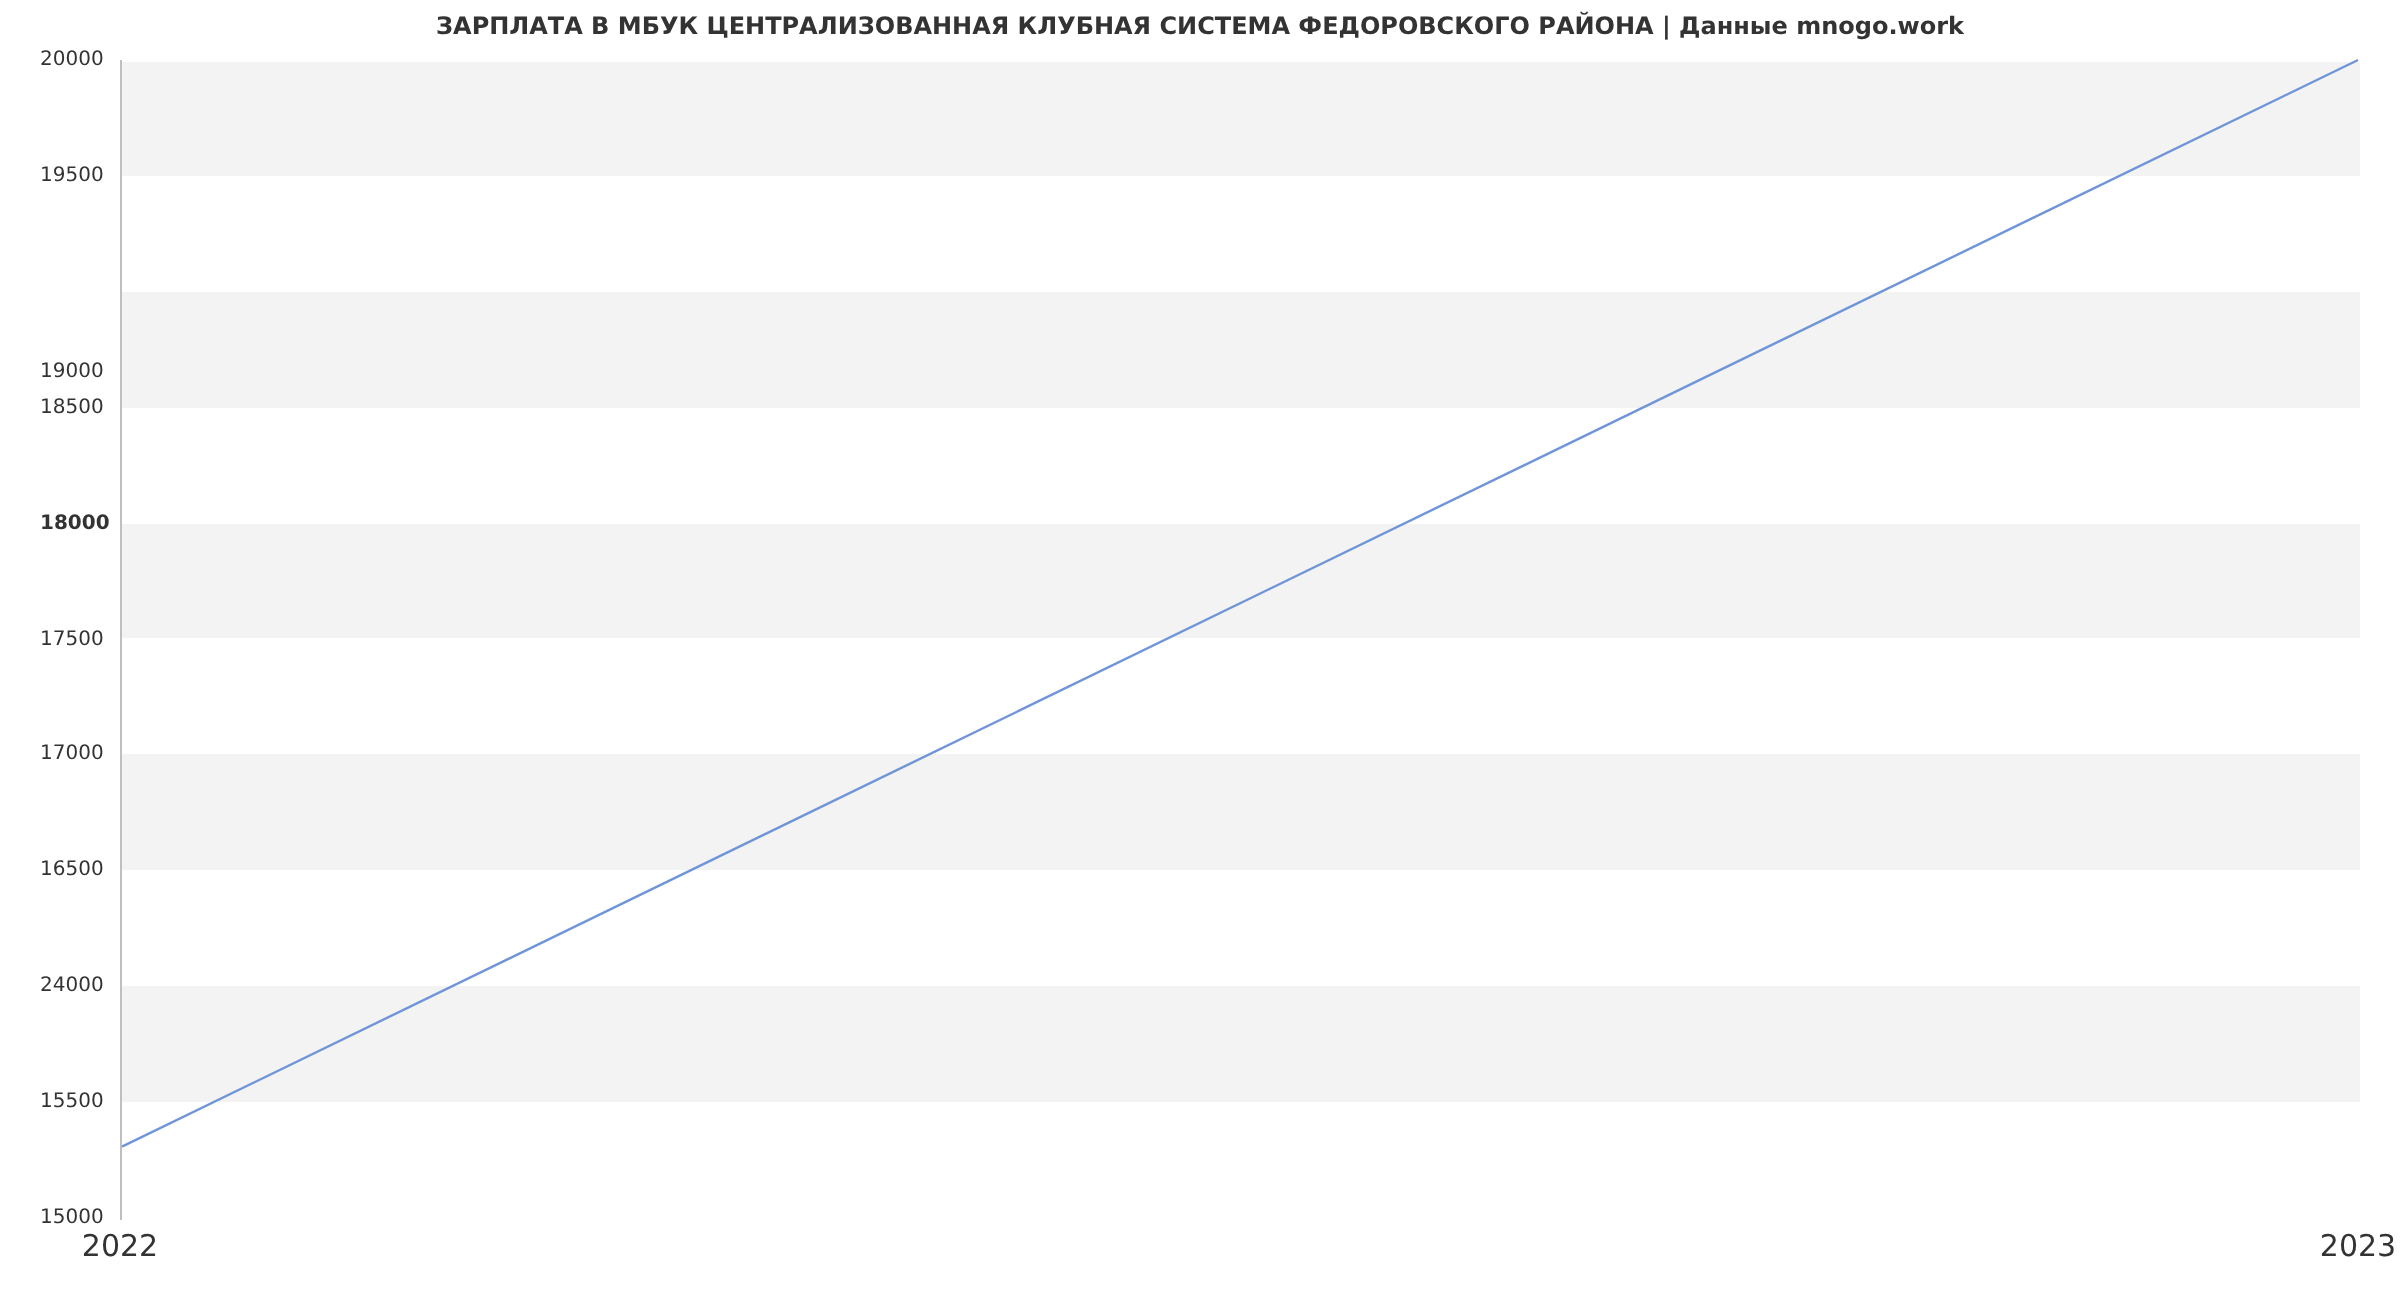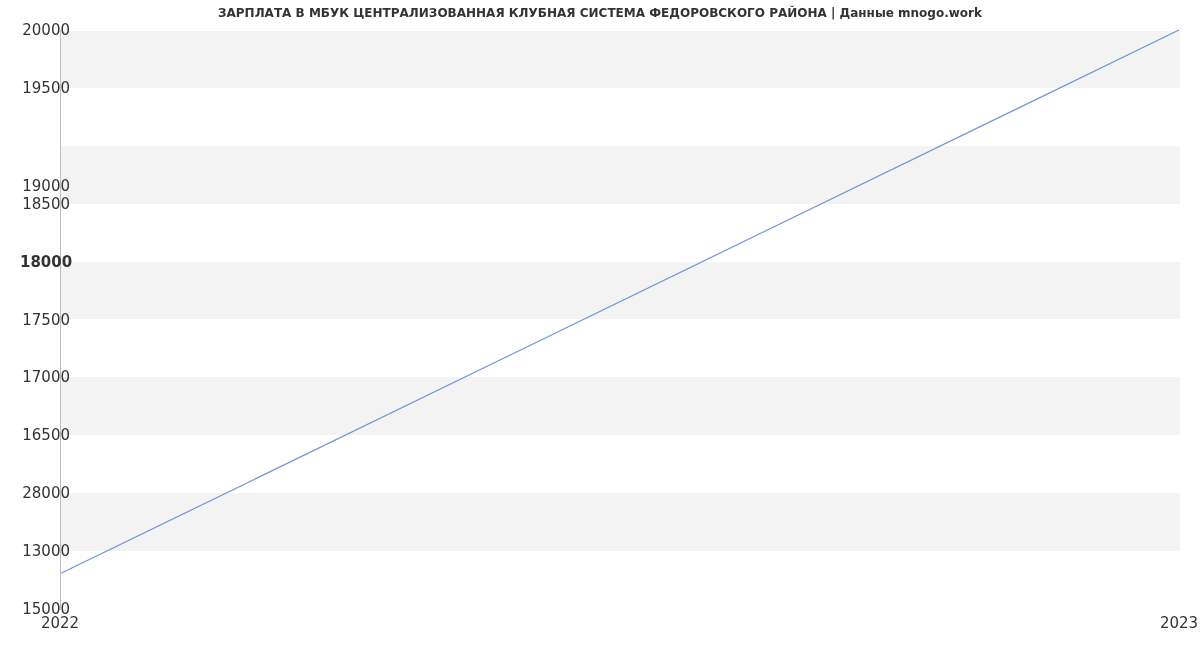--- a/index.html
+++ b/index.html
@@ -44,24 +44,24 @@
   .gridline {
     position: absolute;
     left: 0;
     width: 100%;
     height: 1px;
     background: #ffffff;
   }
   .ytick {
     position: absolute;
     right: 1130px; 
-    font-size: 15px;
+    font-size: 10px;
     color: #333;
     transform: translateY(-50%);
-    text-align: right;
+    text-align: left;
     width: 50px;
   }
   .xtick {
     position: absolute;
     top: 614px;
     font-size: 15px;
     color: #333;
     transform: translateX(-50%);
   }
   svg.line-layer {
@@ -93,22 +93,22 @@
       <div class="gridline" style="top: 579px;"></div>
       <div class="band" style="top: 115.8px; height: 57.9px;"></div>
       <div class="band" style="top: 231.6px; height: 57.9px;"></div>
       <div class="band" style="top: 347.4px; height: 57.9px;"></div>
       <div class="band" style="top: 463.2px; height: 57.9px;"></div>
     <svg class="line-layer" id="line-layer" viewBox="0 0 1120 580" preserveAspectRatio="none">
         <path d="M0 544.26 L1119 0" fill="none" stroke="#6f95d8" stroke-width="1.2"></path>
       </svg>
   </div>
 <div class="ytick" style="top: 609px;">15000</div>
-    <div class="ytick" style="top: 551.1px;">13000</div>
-    <div class="ytick" style="top: 493.2px;">28000</div>
+    <div class="ytick" style="top: 551.1px;">15500</div>
+    <div class="ytick" style="top: 493.2px;">24000</div>
     <div class="ytick" style="top: 435.3px;">16500</div>
     <div class="ytick" style="top: 377.4px;">17000</div>
     <div class="ytick" style="top: 319.5px;">17500</div>
     <div class="ytick" style="top: 261.6px; font-weight: bold;">18000</div>
     <div class="ytick" style="top: 203.7px;">18500</div>
     <div class="ytick" style="top: 145.8px; margin-top: 40px;">19000</div>
     <div class="ytick" style="top: 87.9px;">19500</div>
     <div class="ytick" style="top: 30px;">20000</div>
     <div class="xtick" style="left: 60px;">2022</div>
     <div class="xtick" style="left: 1179px;">2023</div>

